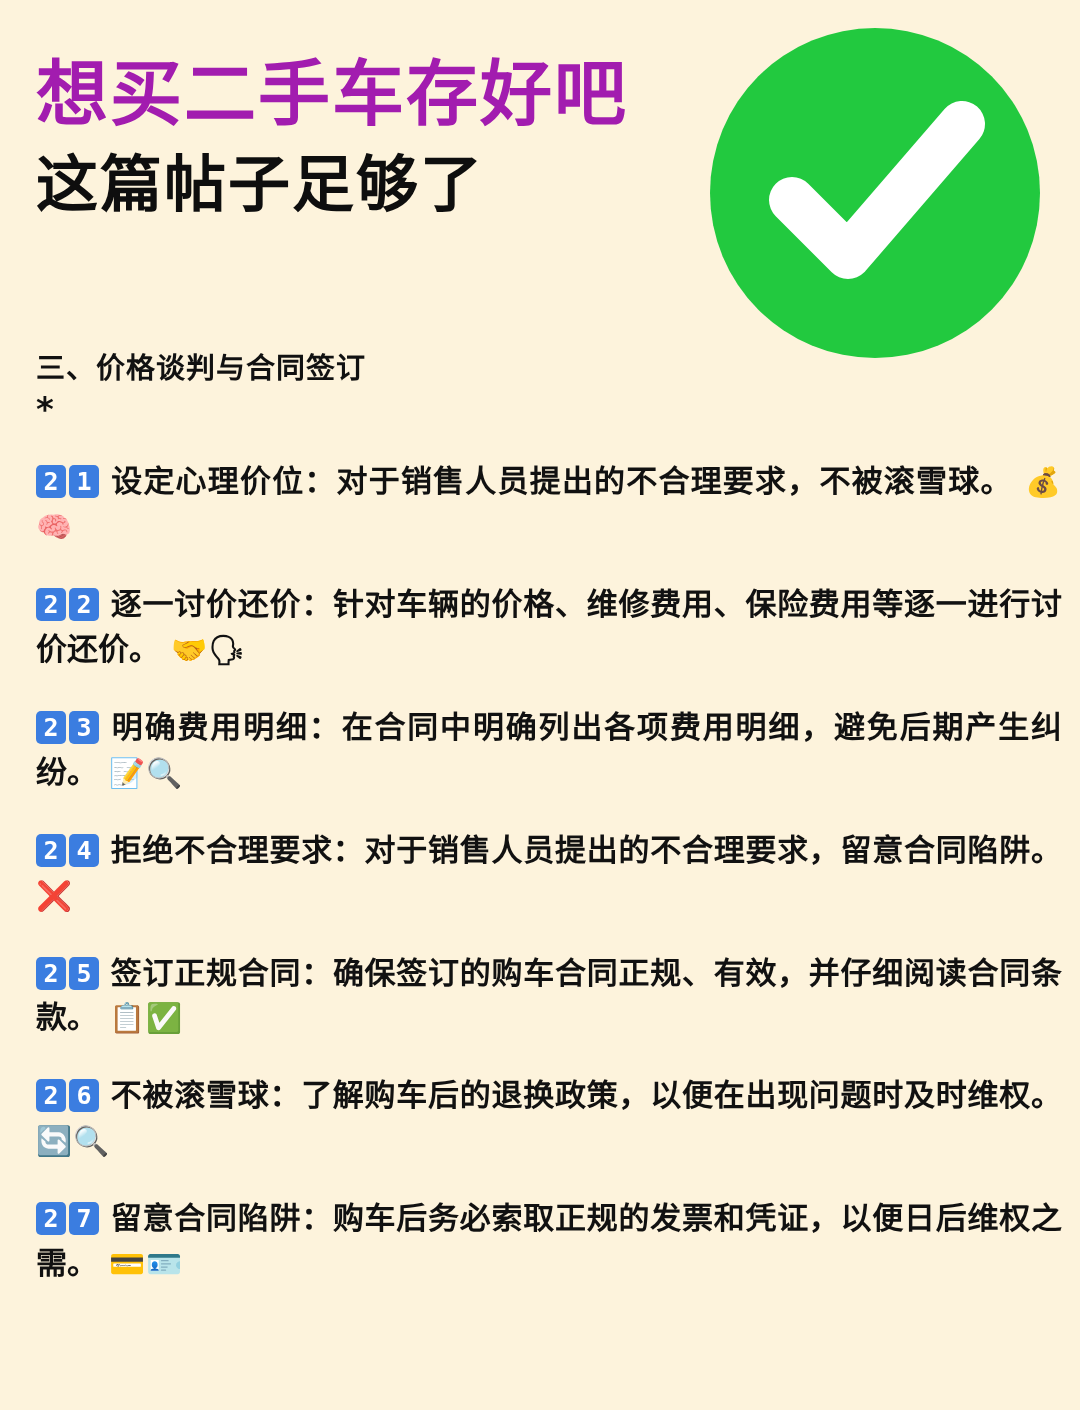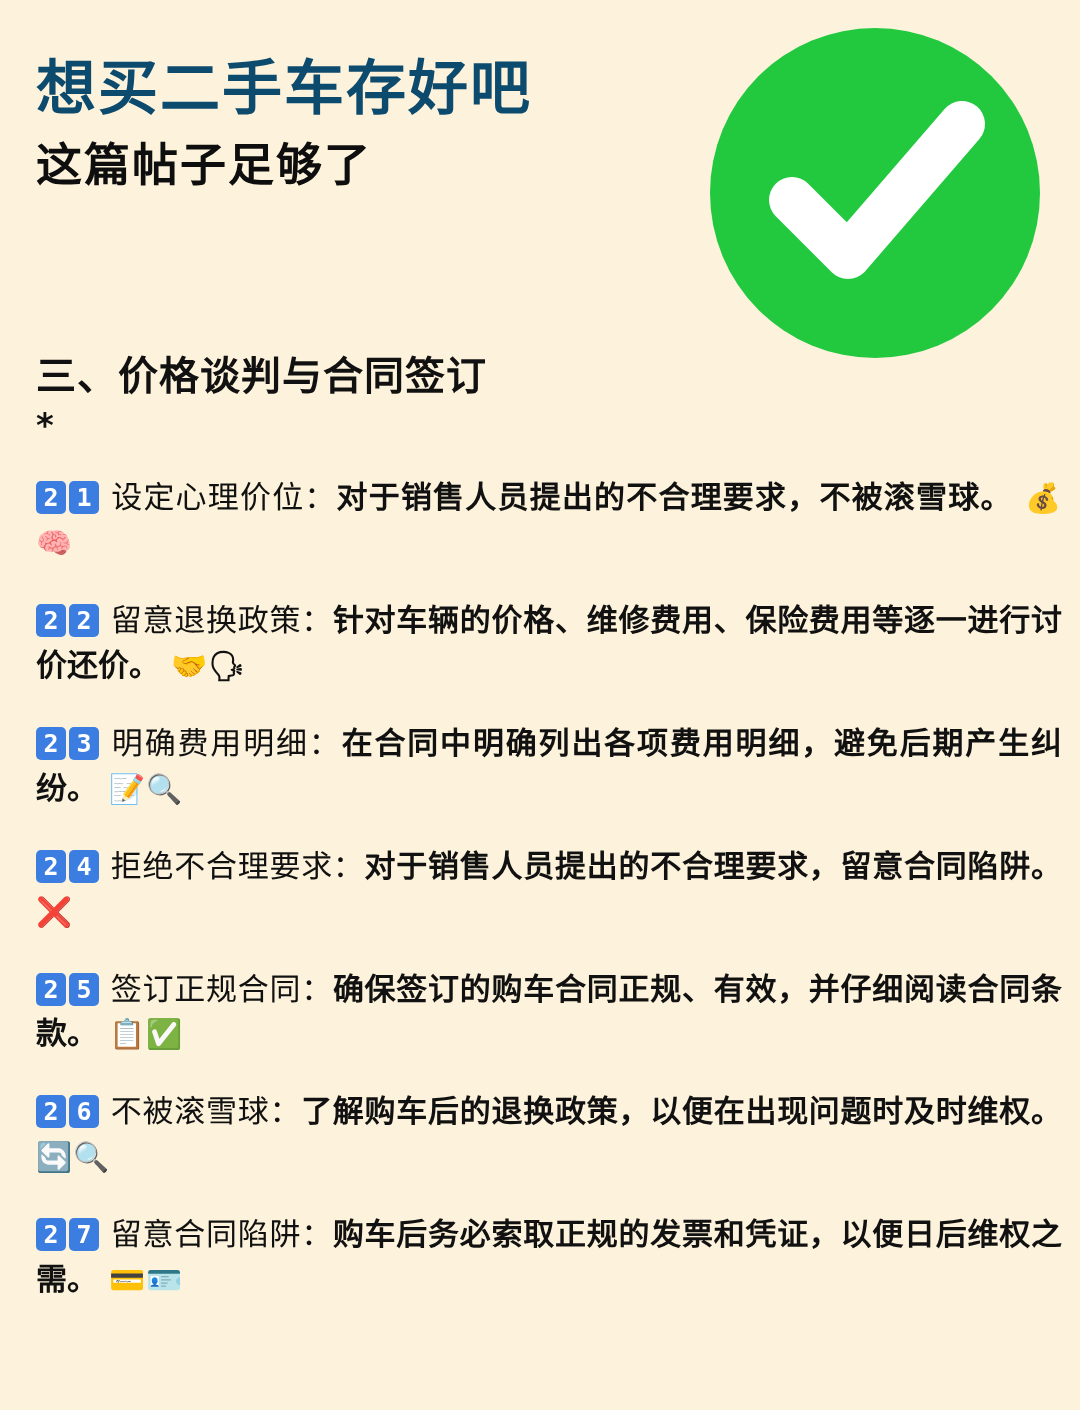--- a/index.html
+++ b/index.html
@@ -28,50 +28,50 @@
     height: 270px;
   }
   .title-block {
     position: relative;
     z-index: 3;
     padding-top: 18px;
   }
   .title-main {
     font-family: "DejaVu Sans", sans-serif;
     font-weight: 700;
-    font-size: 60px;
+    font-size: 72px;
     line-height: 1.0;
     letter-spacing: 2px;
-    color: #0c4a6e;
+    color: #a21caf;
     white-space: nowrap;
   }
   .title-sub {
     font-family: "DejaVu Sans", sans-serif;
     font-weight: 700;
-    font-size: 46px;
+    font-size: 62px;
     line-height: 1.0;
     letter-spacing: 2px;
     color: #0e0e0e;
     margin-top: 24px;
     white-space: nowrap;
   }
   .check-badge {
     position: absolute;
     top: -12px;
     right: 22px;
     width: 330px;
     height: 330px;
     z-index: 1;
   }
 
   
   .section-heading {
     font-family: "DejaVu Sans", sans-serif;
     font-weight: 700;
-    font-size: 40px;
+    font-size: 29px;
     color: #111;
     margin-top: 34px;
     letter-spacing: 1px;
   }
   .asterisk {
     font-family: "DejaVu Sans", sans-serif;
     font-weight: 700;
     font-size: 34px;
     color: #111;
     margin-top: 6px;
@@ -106,21 +106,21 @@
     text-align: center;
     background: #3b7de0;
     color: #ffffff;
     font-family: "DejaVu Sans Mono", monospace;
     font-weight: 700;
     font-size: 25px;
     border-radius: 5px;
     margin-right: 3px;
   }
   .lead {
-    font-weight: 400;
+    font-weight: 700;
   }
   .emoji {
     font-family: "DejaVu Sans", sans-serif;
     font-size: 29px;
     letter-spacing: 1px;
   }
 </style>
 </head>
 <body>
 
@@ -137,21 +137,21 @@
       <div class="title-main">想买二手车存好吧</div>
       <div class="title-sub">这篇帖子足够了</div>
     </div>
   </div>
 
   <div class="section-heading">三、价格谈判与合同签订</div>
   <div class="asterisk">*</div>
 
   <div class="list" id="tip-list">
       <p class="item"><span class="num"><span class="digit">2</span><span class="digit">1</span></span><span class="lead">设定心理价位：</span><span class="body">对于销售人员提出的不合理要求，不被滚雪球。</span><span class="emoji"> 💰🧠</span></p>
-      <p class="item"><span class="num"><span class="digit">2</span><span class="digit">2</span></span><span class="lead">留意退换政策：</span><span class="body">针对车辆的价格、维修费用、保险费用等逐一进行讨价还价。</span><span class="emoji"> 🤝🗣</span></p>
+      <p class="item"><span class="num"><span class="digit">2</span><span class="digit">2</span></span><span class="lead">逐一讨价还价：</span><span class="body">针对车辆的价格、维修费用、保险费用等逐一进行讨价还价。</span><span class="emoji"> 🤝🗣</span></p>
       <p class="item"><span class="num"><span class="digit">2</span><span class="digit">3</span></span><span class="lead">明确费用明细：</span><span class="body">在合同中明确列出各项费用明细，避免后期产生纠纷。</span><span class="emoji"> 📝🔍</span></p>
       <p class="item"><span class="num"><span class="digit">2</span><span class="digit">4</span></span><span class="lead">拒绝不合理要求：</span><span class="body">对于销售人员提出的不合理要求，留意合同陷阱。</span><span class="emoji"> ❌</span></p>
       <p class="item"><span class="num"><span class="digit">2</span><span class="digit">5</span></span><span class="lead">签订正规合同：</span><span class="body">确保签订的购车合同正规、有效，并仔细阅读合同条款。</span><span class="emoji"> 📋✅</span></p>
       <p class="item"><span class="num"><span class="digit">2</span><span class="digit">6</span></span><span class="lead">不被滚雪球：</span><span class="body">了解购车后的退换政策，以便在出现问题时及时维权。</span><span class="emoji"> 🔄🔍</span></p>
       <p class="item"><span class="num"><span class="digit">2</span><span class="digit">7</span></span><span class="lead">留意合同陷阱：</span><span class="body">购车后务必索取正规的发票和凭证，以便日后维权之需。</span><span class="emoji"> 💳🪪</span></p>
       <p class="item"><span class="num"></span></p>
     </div>
 
 </div>
 

